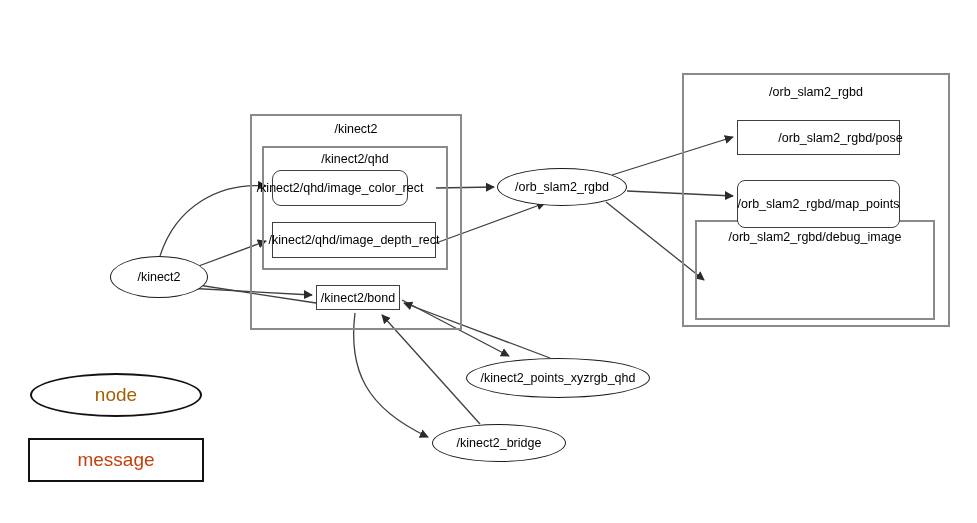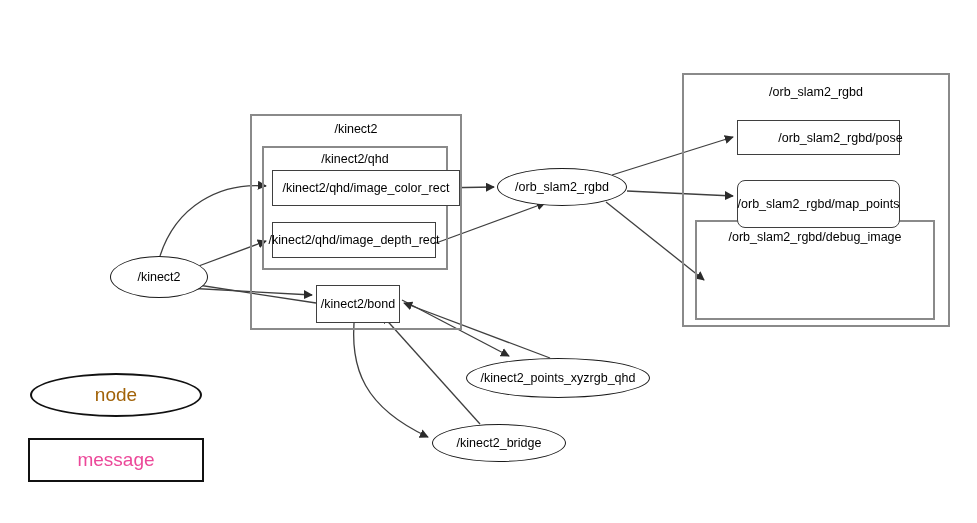--- a/index.html
+++ b/index.html
@@ -95,21 +95,21 @@
   }
   .legend-rect {
     position: absolute;
     box-sizing: border-box;
     border: 2px solid #111;
     background: #fff;
     display: flex;
     align-items: center;
     justify-content: center;
     font-size: 19px;
-    color: #ec4899;
+    color: #c2410c;
   }
 </style>
 </head>
 <body>
 
 <div id="canvas">
 
   <svg id="edge-layer" viewBox="0 0 977 523" xmlns="http://www.w3.org/2000/svg">
     <defs>
       <marker id="arrow" viewBox="0 0 10 10" refX="9" refY="5" markerWidth="7" markerHeight="7" orient="auto-start-reverse">
@@ -155,25 +155,25 @@
     </div>
 
     <div class="cluster" style="left:682px; top:73px; width:268px; height:254px;">
       <div class="cluster-label" style="top:10px;">/orb_slam2_rgbd</div>
     </div>
 
     <div class="cluster" style="left:695px; top:220px; width:240px; height:100px;">
       <div class="cluster-label" style="top:8px;">/orb_slam2_rgbd/debug_image</div>
     </div>
 
-    <div class="msg" style="left:272px; top:170px; width:188px; height:36px;">/kinect2/qhd/image_color_rect</div>
+    <div class="msg" style="left:272px; top:170px; width:136px; height:36px;border-radius:9px;">/kinect2/qhd/image_color_rect</div>
 
     <div class="msg" style="left:272px; top:222px; width:164px; height:36px;">/kinect2/qhd/image_depth_rect</div>
 
-    <div class="msg" style="left:316px; top:285px; width:84px; height:38px;">/kinect2/bond</div>
+    <div class="msg" style="left:316px; top:285px; width:84px; height:25px;">/kinect2/bond</div>
 
     <div class="msg" style="left:737px; top:120px; width:163px; height:35px;padding-left:44px;">/orb_slam2_rgbd/pose</div>
 
     <div class="msg" style="left:737px; top:180px; width:163px; height:48px;border-radius:8px;">/orb_slam2_rgbd/map_points</div>
 
 
     <div class="node-ellipse" style="left:110px; top:256px; width:98px; height:42px;">/kinect2</div>
 
     <div class="node-ellipse" style="left:497px; top:168px; width:130px; height:38px;">/orb_slam2_rgbd</div>
 

